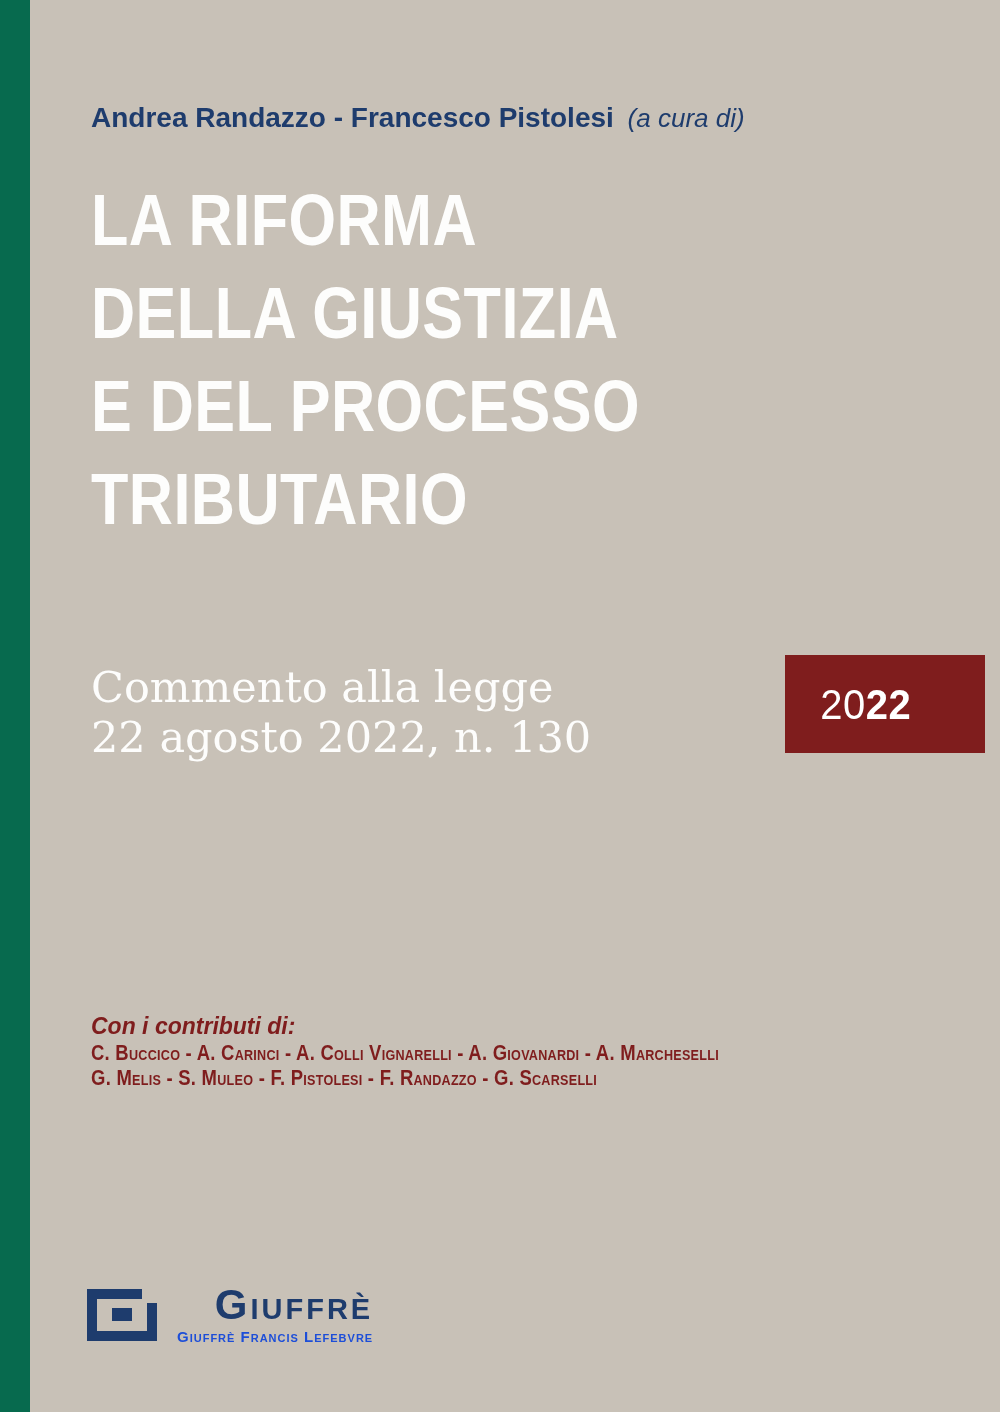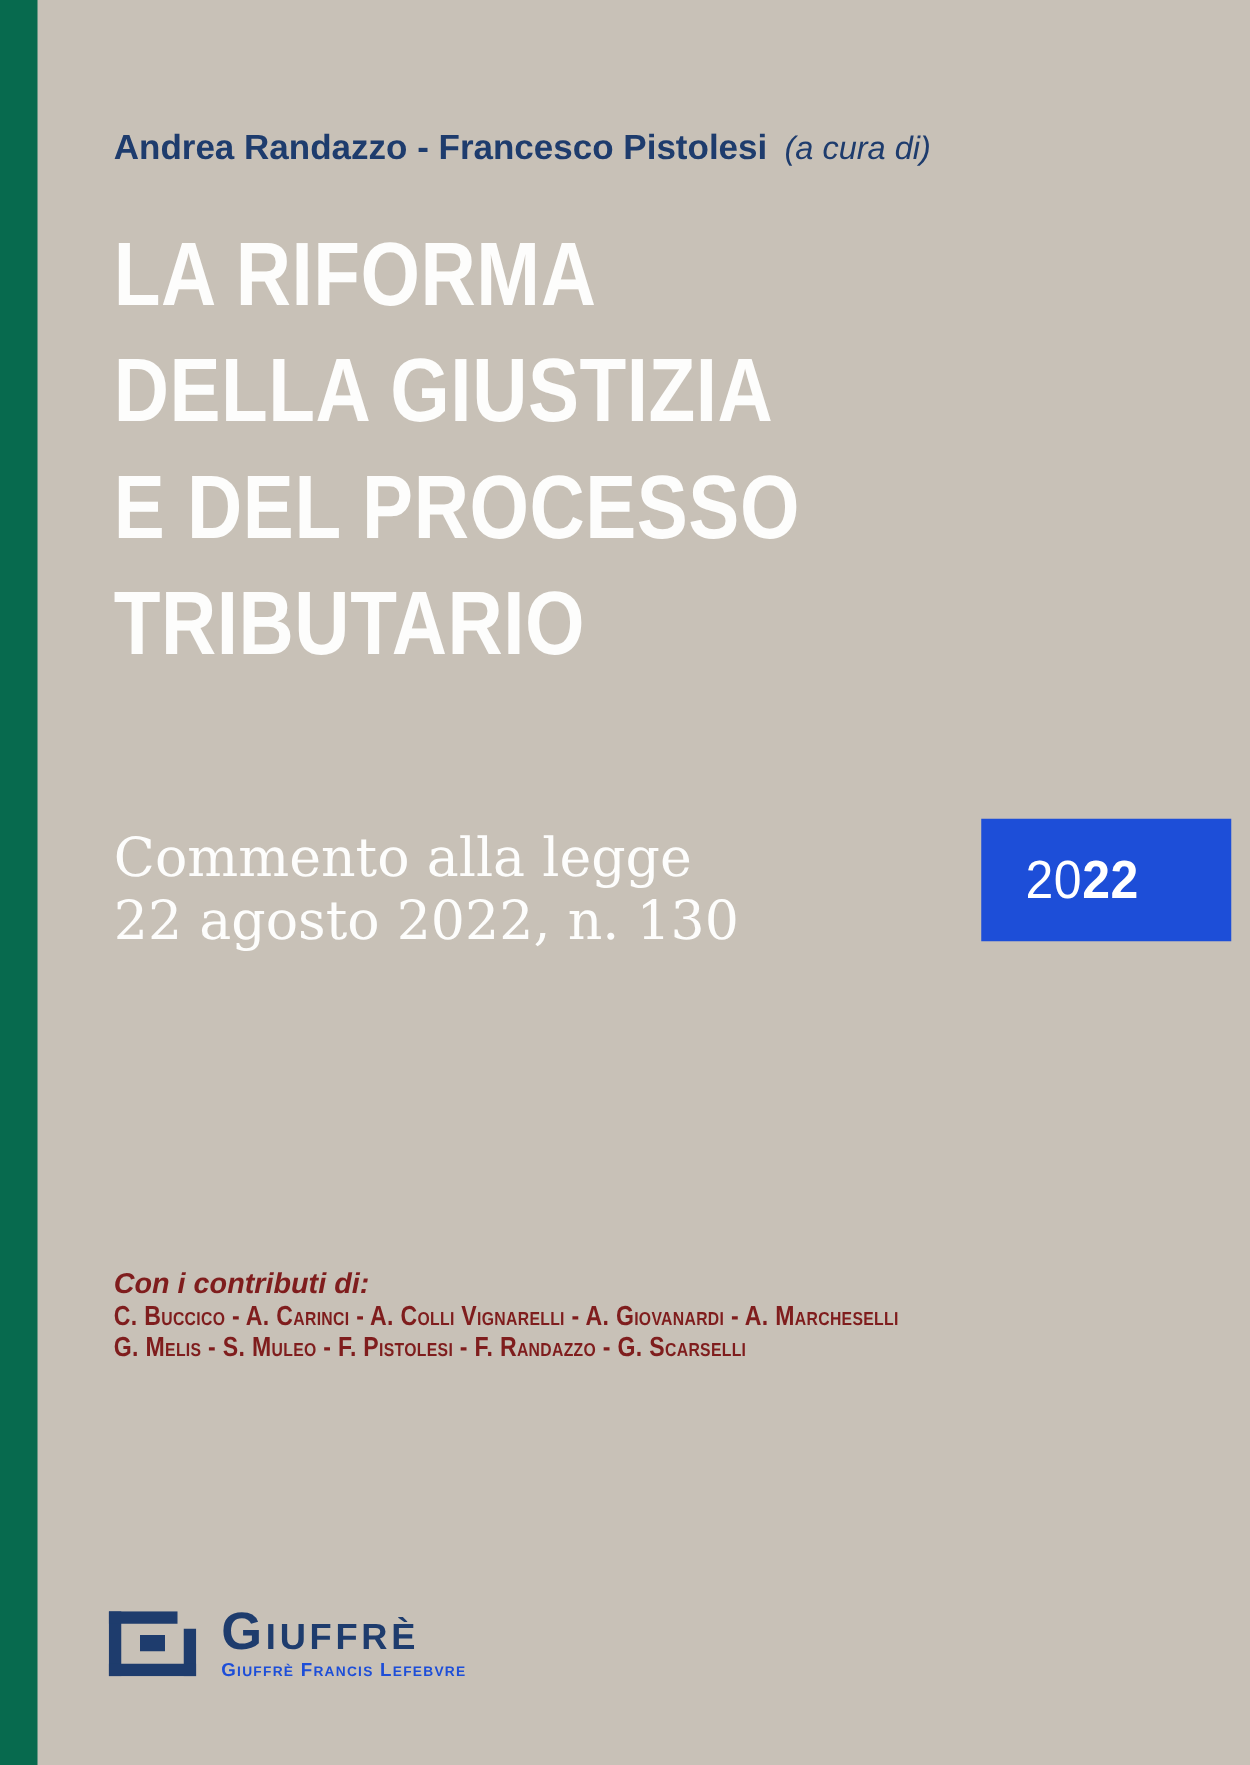--- a/index.html
+++ b/index.html
@@ -48,21 +48,21 @@
     font-family: "DejaVu Serif", serif;
     font-weight: 400;
     font-size: 43px;
     line-height: 50px;
     white-space: nowrap;
   }
   .year-badge {
     position: absolute;
     left: 785px; top: 655px;
     width: 200px; height: 98px;
-    background: #1d4ed8;
+    background: #7f1d1d;
     display: flex;
     align-items: center;
   }
   .year-badge .year {
     color: #ffffff;
     font-size: 43px;
     padding-left: 38px;
     transform: scaleX(0.93);
     transform-origin: left center;
     letter-spacing: 0.5px;
@@ -90,20 +90,21 @@
     font-size: 22px;
     line-height: 25px;
     letter-spacing: 0.3px;
     white-space: nowrap;
   }
   .publisher {
     position: absolute;
     left: 87px; top: 1284px;
     display: flex;
     align-items: flex-start;
+    text-align: right;
   }
   .publisher .mark { margin-top: 5px; display: block; }
   .publisher .text-col { margin-left: 20px; }
   .publisher .wordmark {
     color: #1e3c6d;
     font-variant: small-caps;
     font-weight: 700;
     font-size: 42px;
     line-height: 42px;
     letter-spacing: 3px;

